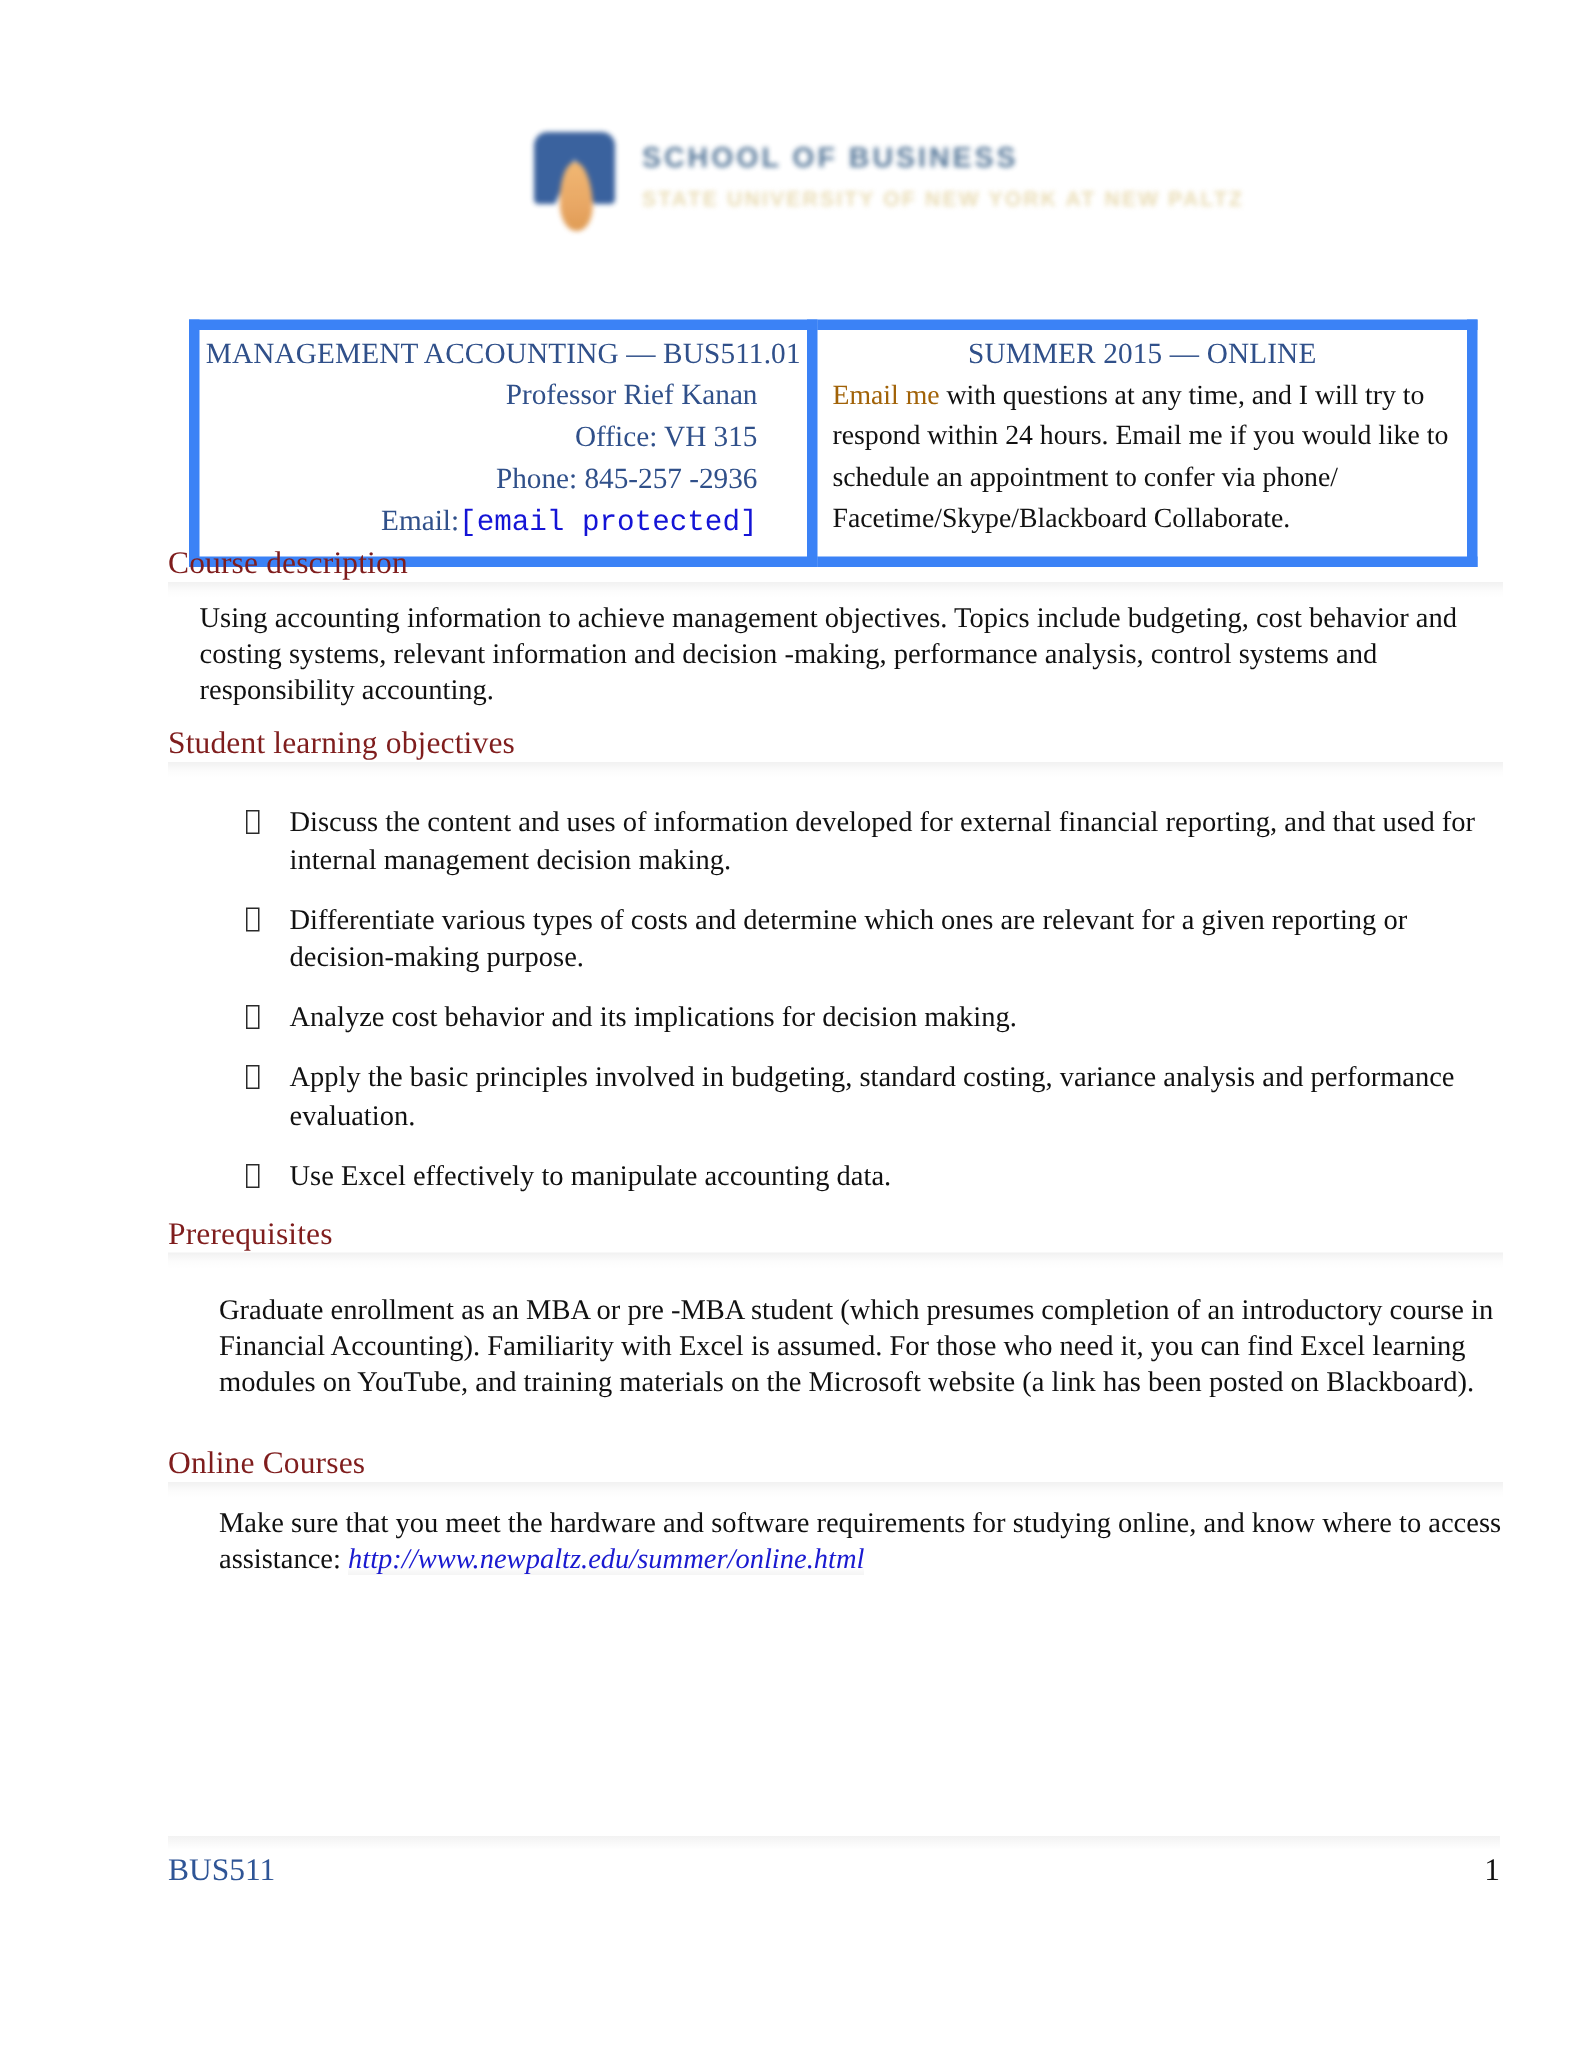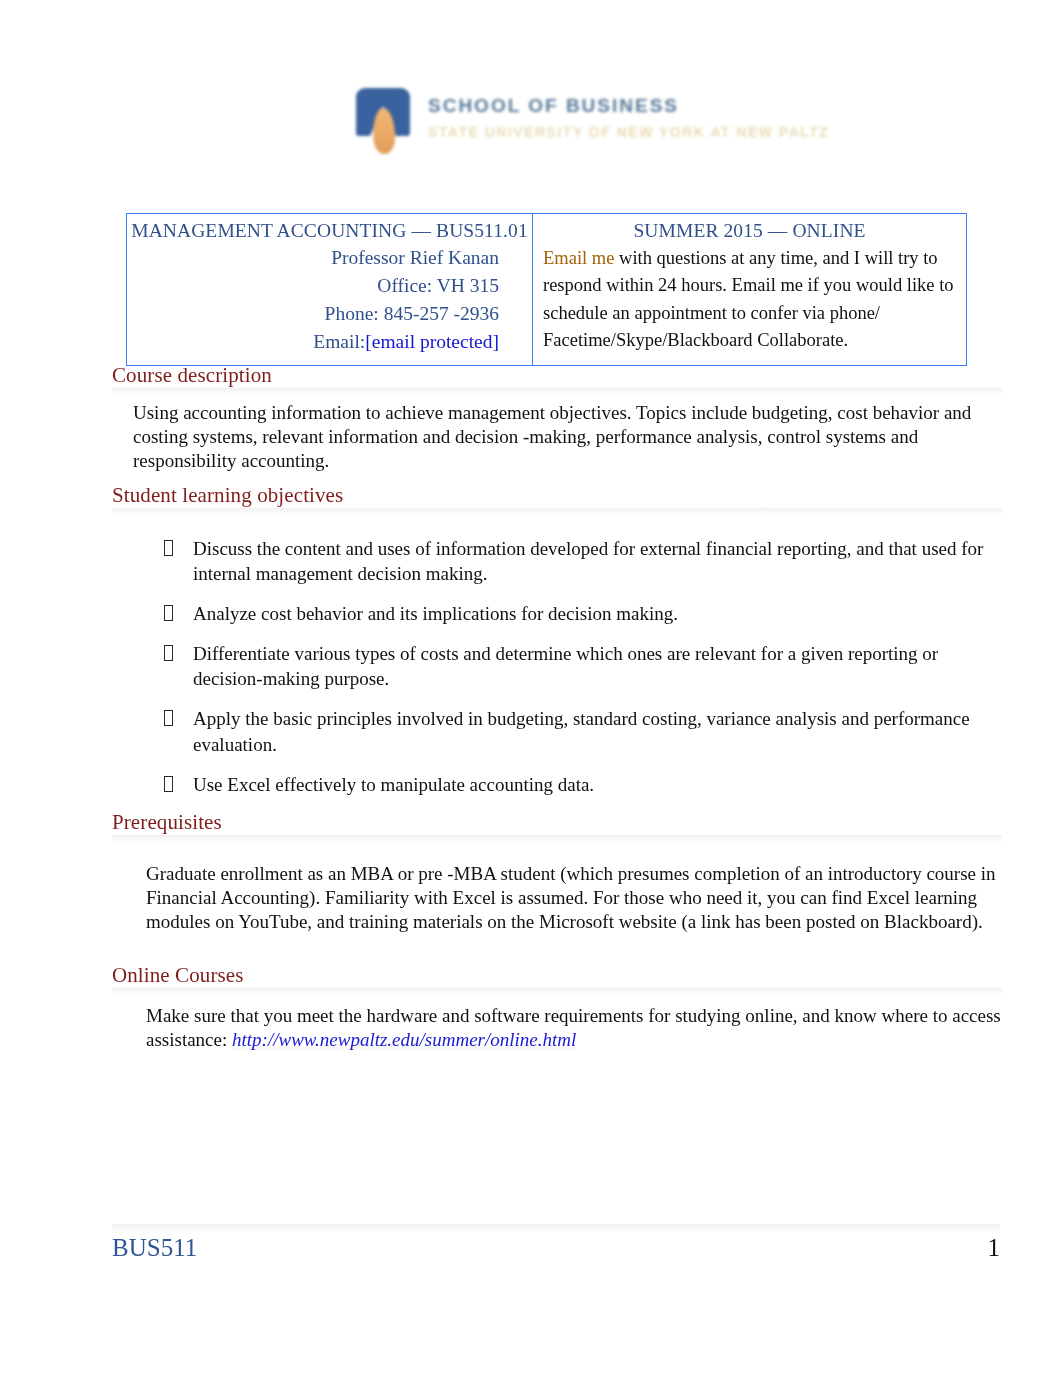--- a/index.html
+++ b/index.html
@@ -98,21 +98,21 @@
   
   .info-table {
     position: absolute;
     left: 126px;
     top: 213px;
     width: 838px;
     border-collapse: collapse;
     table-layout: fixed;
   }
   .info-table td {
-    border: 1px solid #3b82f6;
+    border: 7px solid #3b82f6;
     padding: 0;
     vertical-align: top;
   }
   .info-table td.head {
     border-bottom: none;
     padding-top: 6px;
     padding-bottom: 2px;
   }
   .info-table td.body {
     border-top: none;
@@ -133,20 +133,21 @@
     padding-right: 33px;
     font-size: 19.5px;
     color: #30508a;
     line-height: 1.44;
   }
   .contact .row { display: block; }
   .contact a,
   .link-blue {
     color: #1414d6;
     text-decoration: none;
+    font-family: Liberation Mono, monospace;
   }
   .note {
     padding: 1px 10px 0 10px;
     font-size: 18.5px;
     line-height: 1.48;
     color: #111111;
     text-align: left;
   }
   .note .email-link {
     color: #a16207;
@@ -219,21 +220,21 @@
     left: 0;
     top: -10px;
     width: 888px;
     height: 9px;
     background: linear-gradient(180deg, rgba(0,0,0,0.05) 0%, rgba(0,0,0,0.0) 100%);
   }
   .footer-row {
     display: flex;
     justify-content: space-between;
     align-items: baseline;
-    font-size: 25px;
+    font-size: 21px;
   }
   .footer-left  { color: #2f5596; }
   .footer-right { color: #111111; }
 
   .url-link {
     color: #1a1ad0;
     text-decoration: none;
     font-style: italic;
   }
   .url-shade {
@@ -293,25 +294,25 @@
     <h2 class="sec-title">Student learning objectives</h2>
     <div class="sec-band"></div>
 
     <ul class="objectives" style="margin-top:17px;">
       <li>
         <span class="tofu"></span>
         <span>Discuss the content and uses of information developed for external financial reporting, and that  used for internal management decision making.</span>
       </li>
       <li>
         <span class="tofu"></span>
+        <span>Differentiate various types of costs and determine which ones are relevant for a given reporting or decision-making purpose.</span>
+      </li>
+      <li>
+        <span class="tofu"></span>
         <span>Analyze cost behavior and its implications for decision making.</span>
-      </li>
-      <li>
-        <span class="tofu"></span>
-        <span>Differentiate various types of costs and determine which ones are relevant for a given reporting or decision-making purpose.</span>
       </li>
       <li>
         <span class="tofu"></span>
         <span>Apply the basic principles involved in budgeting, standard costing, variance analysis and  performance evaluation.</span>
       </li>
       <li>
         <span class="tofu"></span>
         <span>Use Excel effectively to manipulate accounting data.</span>
       </li>
     </ul>

